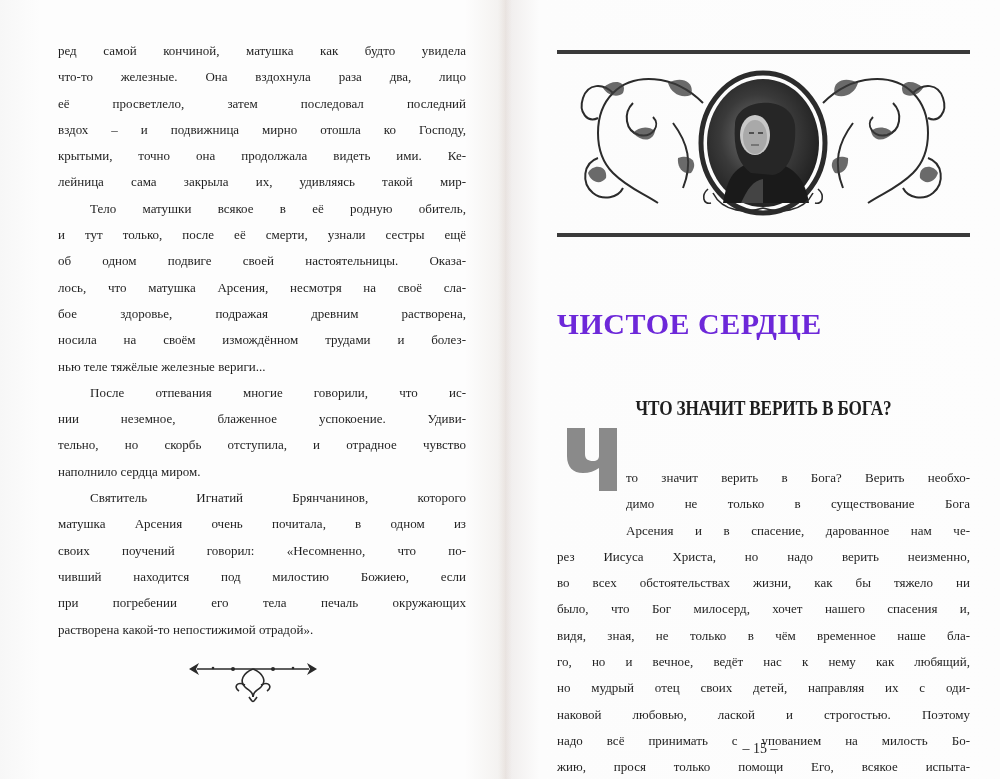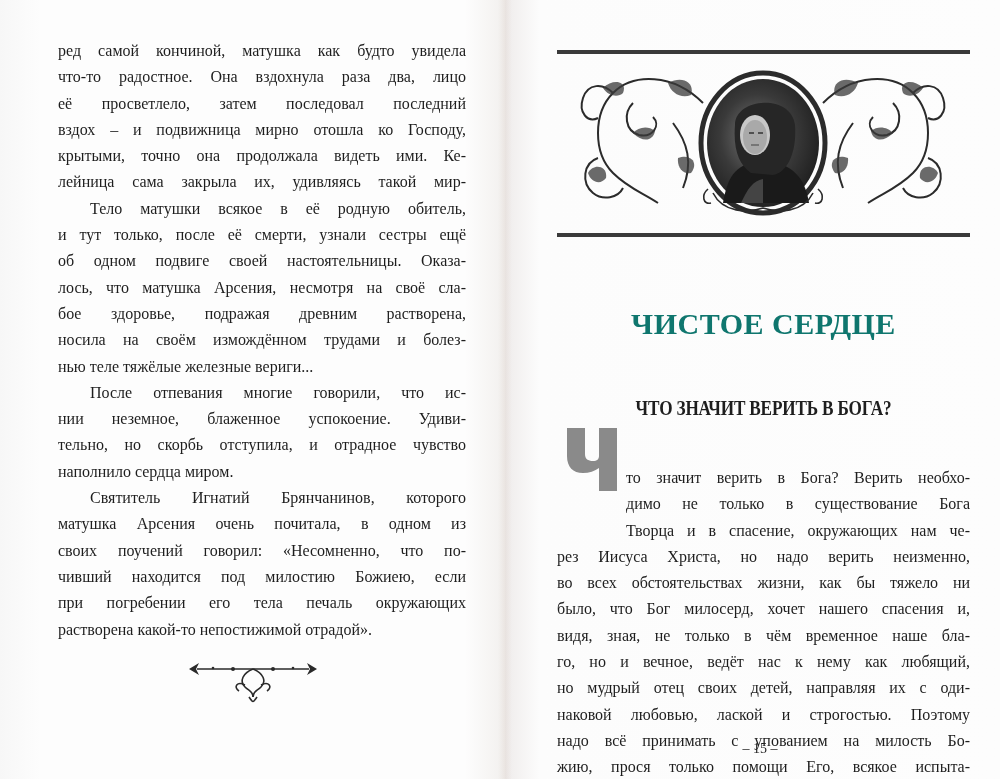--- a/index.html
+++ b/index.html
@@ -5,57 +5,57 @@
     * { margin: 0; padding: 0; box-sizing: border-box; }
     html, body { width: 1000px; height: 779px; overflow: hidden; background: #fdfdfd; }
     body { position: relative; font-family: "Liberation Serif", "DejaVu Serif", serif; color: #1e1e1e; }
 
     .page { position: absolute; top: 0; height: 779px; }
     .page-left { left: 0; width: 505px; background: linear-gradient(to right, #f7f7f7 0%, #fdfdfd 8%, #fdfdfd 92%, #f2f0ee 100%); }
     .page-right { left: 505px; width: 495px; background: linear-gradient(to right, #efeceb 0%, #fcfcfc 7%, #fdfdfd 100%); }
     .gutter { position: absolute; left: 498px; top: 0; width: 14px; height: 779px;
       background: linear-gradient(to right, rgba(0,0,0,0) 0%, rgba(200,180,170,0.18) 50%, rgba(0,0,0,0) 100%); }
 
-    .text-block { position: absolute; font-size: 16px; line-height: 26.3px; text-align: justify; }
+    .text-block { position: absolute; font-size: 13px; line-height: 26.3px; text-align: justify; }
     .left-text { left: 58px; top: 38px; width: 408px; }
     .line { display: block; text-align: justify; text-align-last: justify; white-space: nowrap; height: 26.3px; }
     .line.last { text-align-last: left; }
     .line.indent { padding-left: 32px; }
 
     .ornament { position: absolute; left: 183px; top: 657px; width: 140px; height: 50px; }
 
     .header-rule { position: absolute; left: 557px; width: 413px; background: #3a3a3a; }
     .rule-top { top: 50px; height: 4px; }
     .rule-bottom { top: 233px; height: 4px; }
 
     .vignette { position: absolute; left: 573px; top: 63px; width: 380px; height: 160px; }
 
-    .chapter-title { position: absolute; left: 557px; top: 307px; width: 413px; text-align: center;
-      font-size: 30px; letter-spacing: 0.5px; font-family: "Liberation Serif", serif; color: #0f766e; }
+    .chapter-title { position: absolute; left: 557px; top: 307px; width: 413px; text-align: left;
+      font-size: 30px; letter-spacing: 0.5px; font-family: "Liberation Serif", serif; color: #6d28d9; }
     .section-title { position: absolute; left: 557px; top: 397px; width: 413px; text-align: center;
       font-size: 20px; font-weight: bold; font-family: "Liberation Serif", serif; letter-spacing: -0.2px; transform: scaleX(0.86); transform-origin: center; }
 
     .drop-cap { position: absolute; left: 565px; top: 428px; width: 54px; height: 63px; }
 
     .right-text { left: 557px; top: 441px; width: 413px; margin-top: 24px; }
     .right-text .line.cap { padding-left: 69px; }
 
     .page-number { position: absolute; left: 700px; top: 741px; width: 120px; text-align: center; font-size: 14px; }
   </style>
 </head>
 <body>
 
 <div class="page page-left"></div>
 <div class="page page-right"></div>
 <div class="gutter"></div>
 
 <div class="text-block left-text">
 
   <span class="line">ред самой кончиной, матушка как будто увидела</span>
-  <span class="line">что-то радостное. Она вздохнула раза два, лицо</span>
+  <span class="line">что-то железные. Она вздохнула раза два, лицо</span>
   <span class="line">её просветлело, затем последовал последний</span>
   <span class="line">вздох – и подвижница мирно отошла ко Господу,</span>
   <span class="line">крытыми, точно она продолжала видеть ими. Ке-</span>
   <span class="line">лейница сама закрыла их, удивляясь такой мир-</span>
 
   <span class="line indent">Тело матушки всякое в её родную обитель,</span>
   <span class="line">и тут только, после её смерти, узнали сестры ещё</span>
   <span class="line">об одном подвиге своей настоятельницы. Оказа-</span>
   <span class="line">лось, что матушка Арсения, несмотря на своё сла-</span>
   <span class="line">бое здоровье, подражая древним растворена,</span>
@@ -161,21 +161,21 @@
 <h1 class="chapter-title">ЧИСТОЕ СЕРДЦЕ</h1>
 <h2 class="section-title">ЧТО ЗНАЧИТ ВЕРИТЬ В БОГА?</h2>
 
 <svg class="drop-cap" viewBox="0 0 54 63">
   <path d="M2 0 H 20 V 26 C 20 31, 23 33, 28 33 C 32 33, 34 31, 34 28 V 0 H 52 V 63 H 34 V 40 C 30 43, 24 45, 18 45 C 8 45, 2 39, 2 28 Z" fill="#8a8a8a"></path>
 </svg>
 
 <div class="text-block right-text">
   <span class="line cap">то значит верить в Бога? Верить необхо-</span>
   <span class="line cap">димо не только в существование Бога</span>
-  <span class="line cap">Творца и в спасение, окружающих нам че-</span>
+  <span class="line cap">Арсения и в спасение, дарованное нам че-</span>
   <span class="line">рез Иисуса Христа, но надо верить неизменно,</span>
   <span class="line">во всех обстоятельствах жизни, как бы тяжело ни</span>
   <span class="line">было, что Бог милосерд, хочет нашего спасения и,</span>
   <span class="line">видя, зная, не только в чём временное наше бла-</span>
   <span class="line">го, но и вечное, ведёт нас к нему как любящий,</span>
   <span class="line">но мудрый отец своих детей, направляя их с оди-</span>
   <span class="line">наковой любовью, лаской и строгостью. Поэтому</span>
   <span class="line">надо всё принимать с упованием на милость Бо-</span>
   <span class="line">жию, прося только помощи Его, всякое испыта-</span>
   <span class="line">ние или искушение, извне ли оно приходит,</span>

